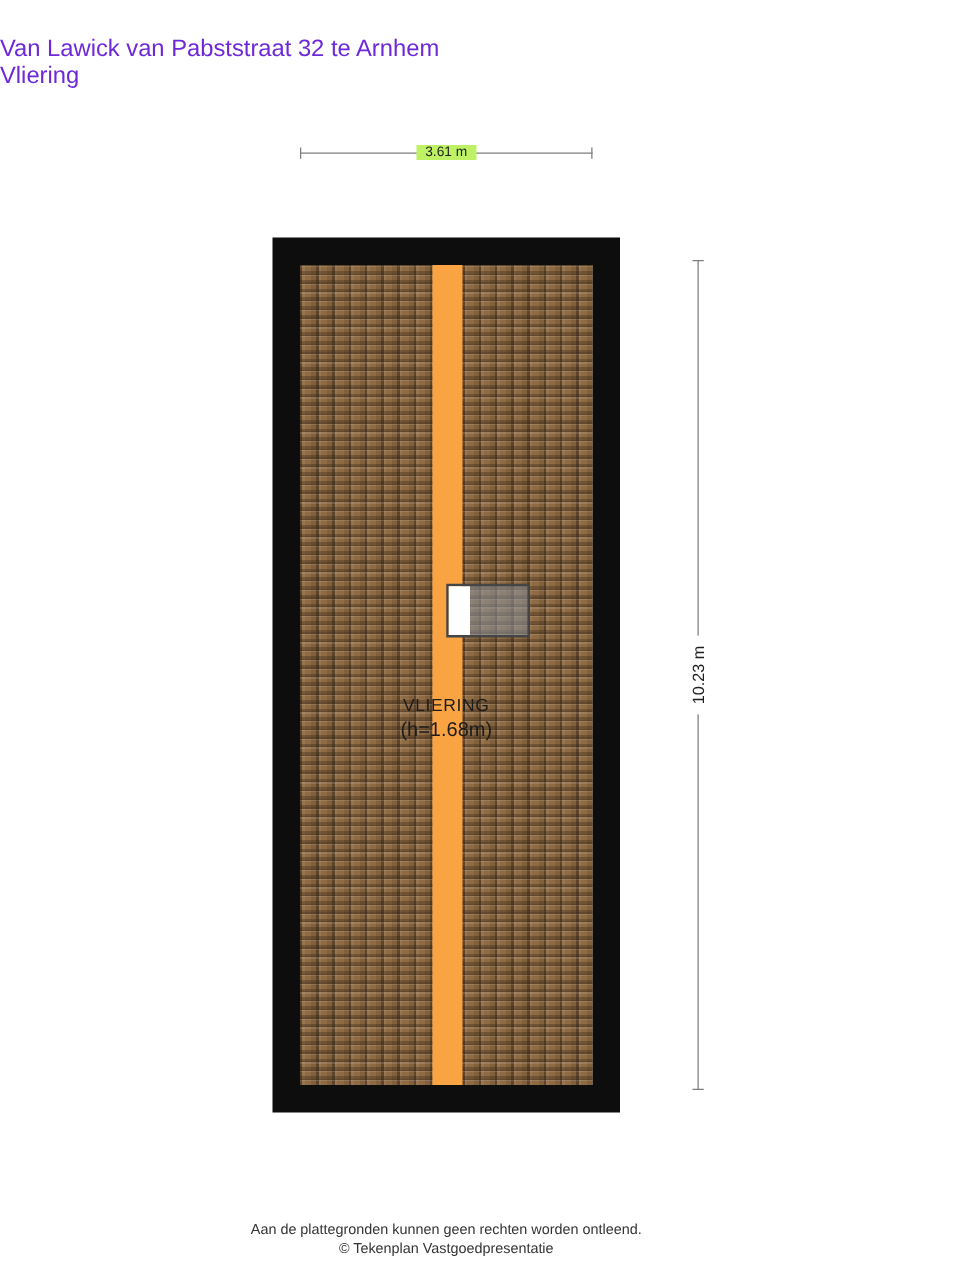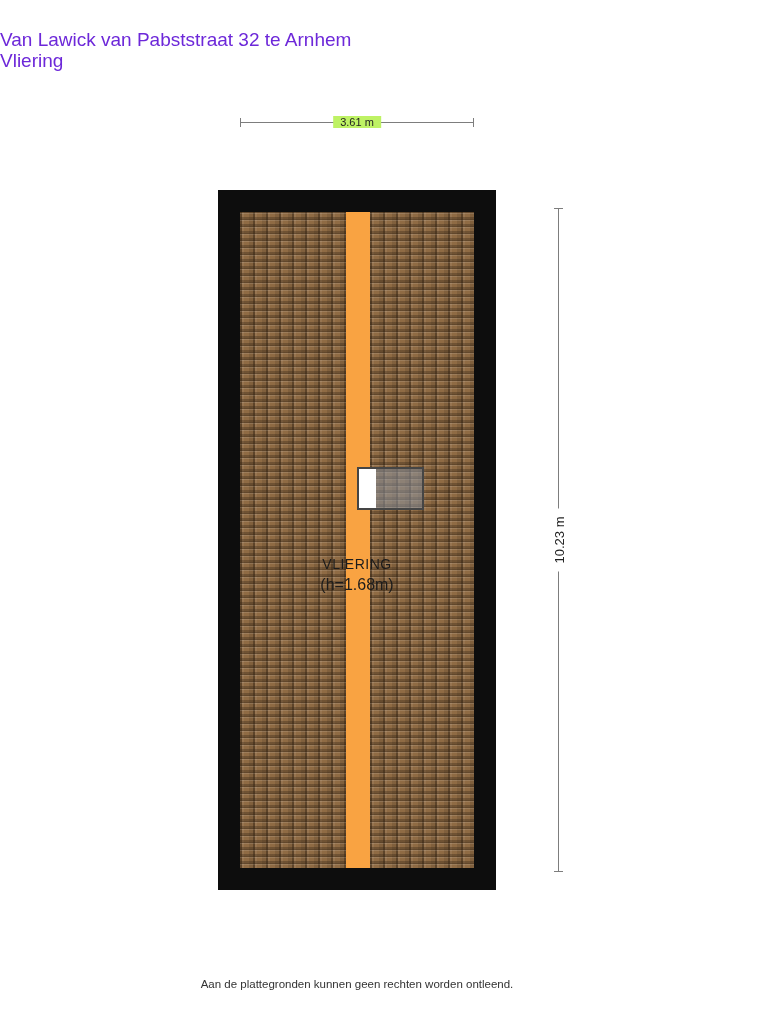--- a/index.html
+++ b/index.html
@@ -119,13 +119,14 @@
 
 <div class="dim-right">
   <div class="dline"></div>
   <div class="tick top"></div>
   <div class="tick bottom"></div>
   <div class="dlabel">10.23 m</div>
 </div>
 
 <div class="footer">
   <div>Aan de plattegronden kunnen geen rechten worden ontleend.</div>
+  <div>© Tekenplan Vastgoedpresentatie</div>
 </div>
 
 </body></html>

